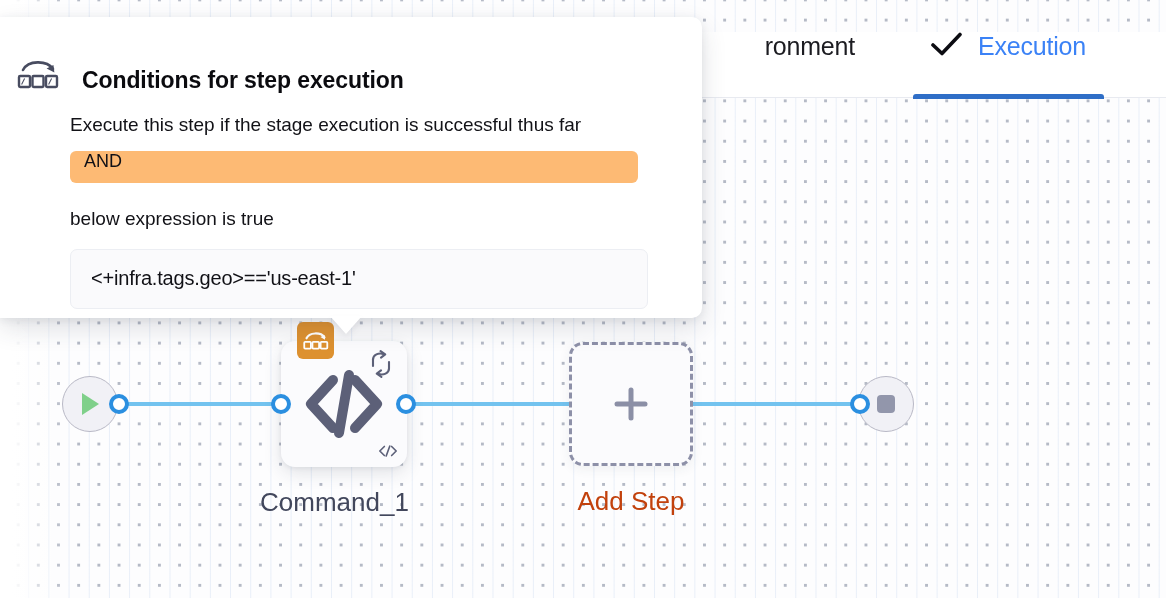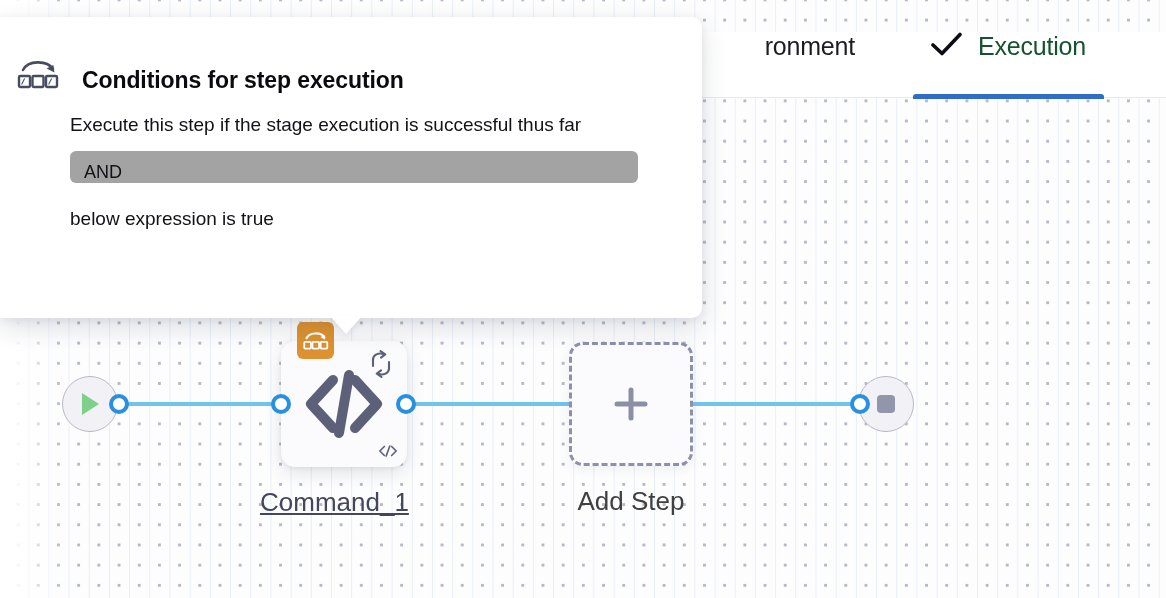--- a/index.html
+++ b/index.html
@@ -72,21 +72,21 @@
     white-space: nowrap;
     margin-left: 40px;
   }
   .tab-label {
     font-size: 25px;
     letter-spacing: -0.2px;
     color: #1c1c21;
   }
   .tab.partial { padding-left: 0; }
   .tab.partial .tab-label { color: #1c1c21; }
-  .tab.active .tab-label { color: #14532d; }
+  .tab.active .tab-label { color: #3b82f6; }
   .tab-underline {
     position: absolute;
     left: 0; right: 0; bottom: -1px;
     height: 5px;
     background: #2f6ec7;
     border-radius: 3px 3px 0 0;
   }
   .check-icon { display: block; }
 
   
@@ -136,24 +136,24 @@
   }
   .cond-line {
     font-size: 19px;
     color: #121217;
     line-height: 1.25;
   }
   .and-field {
     margin-top: 14px;
     width: 568px;
     height: 32px;
-    background: #a3a3a3;
+    background: #fdba74;
     border-radius: 6px;
     display: flex;
-    align-items: flex-end;
+    align-items: flex-start;
     padding: 0 14px;
     font-size: 18px;
     color: #111116;
   }
   .cond-line-2 { margin-top: 24px; }
   .expr-box {
     margin-top: 18px;
     width: 578px;
     height: 60px;
     background: #fafafc;
@@ -236,40 +236,40 @@
   #command-label {
     position: absolute;
     left: 281px; top: 487px;
     width: 126px;
     text-align: center;
     font-size: 26px;
     color: #42475c;
     white-space: nowrap;
     transform: translateX(0);
   }
-  #command-label span { position: relative; left: -21px; text-decoration: underline; }
+  #command-label span { position: relative; left: -21px; }
 
   #add-step-node {
     position: absolute;
     left: 569px; top: 342px;
     width: 124px; height: 124px;
     border: 3px dashed #8d90a8;
     border-radius: 14px;
     background: #fbfbfd;
     display: flex; align-items: center; justify-content: center;
     z-index: 12;
     box-shadow: 0 3px 12px rgba(42,50,72,0.07);
   }
   #add-step-label {
     position: absolute;
     left: 569px; top: 486px;
     width: 124px;
     text-align: center;
     font-size: 26px;
-    color: #404040;
+    color: #c2410c;
     white-space: nowrap;
   }
 </style>
 </head>
 <body>
 
 <div id="stage">
 
   <div id="canvas"></div>
   <div id="canvas-left-fade"></div>
@@ -384,16 +384,19 @@
 
     <div id="popover-body">
       <div class="cond-line">Execute this step if the stage execution is successful thus far</div>
 
       <div class="and-field">
         <span>AND</span>
       </div>
 
       <div class="cond-line cond-line-2">below expression is true</div>
 
+      <div class="expr-box">
+        <span>&lt;+infra.tags.geo&gt;=='us-east-1'</span>
+      </div>
     </div>
   </div>
 
 </div>
 
 </body></html>

